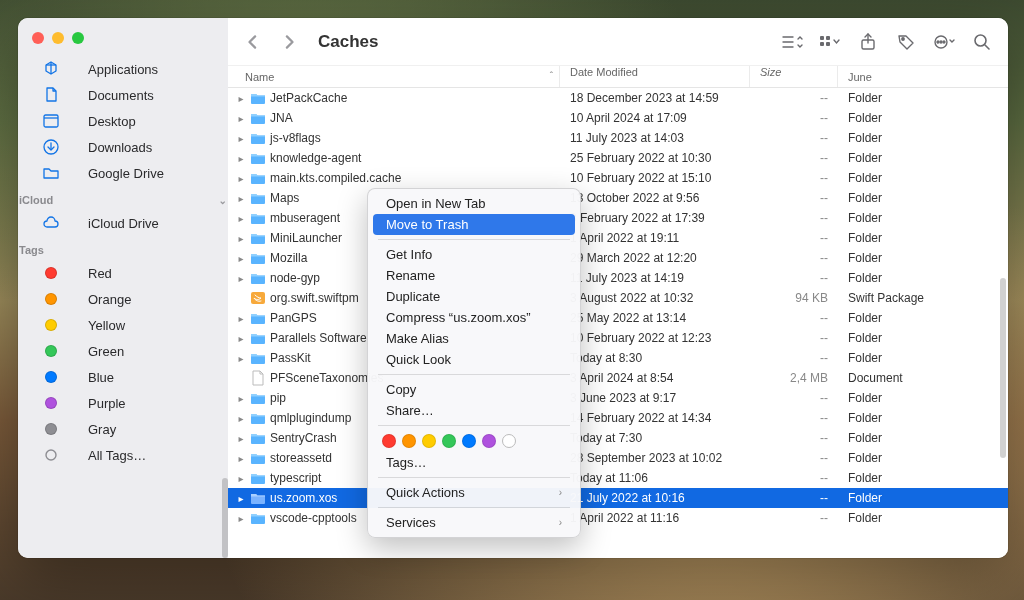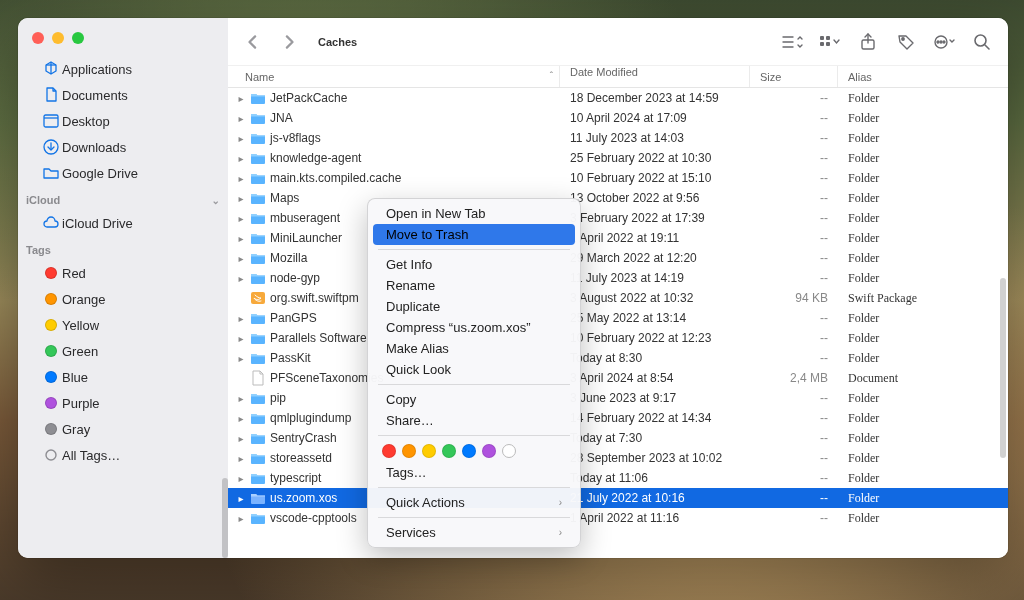--- a/index.html
+++ b/index.html
@@ -36,26 +36,26 @@
     padding-top: 8px;
   }
   .traffic-lights { display: flex; gap: 8px; padding: 6px 14px 12px; }
   .tl { width: 12px; height: 12px; border-radius: 50%; }
   .tl.red { background: #ff5f57; }
   .tl.yellow { background: #febc2e; }
   .tl.green { background: #28c840; }
 
   .side-section-title {
     font-size: 11px; color: #8a8a8e; font-weight: 600;
-    padding: 8px 8px 4px;
+    padding: 8px 1px 4px;
     display: flex; justify-content: space-between; align-items: center;
   }
   .side-list { list-style: none; }
   .side-item {
-    display: flex; align-items: center; gap: 2px;
+    display: flex; align-items: center; gap: 28px;
     padding: 4px 18px;
     font-size: 13px; color: #2a2a2c;
     border-radius: 6px;
     margin: 0 6px;
   }
   .side-item .sicon { width: 18px; height: 18px; display: inline-flex; align-items: center; justify-content: center; color:#1274e6; }
   .side-item.tag .sicon { width:18px; height:18px; display:inline-flex;align-items:center;justify-content:center;}
   .tag-dot { width: 12px; height: 12px; border-radius: 50%; border: 0.5px solid rgba(0,0,0,0.15); }
   .tag-dot.red{background:#ff3b30;} .tag-dot.orange{background:#ff9500;}
   .tag-dot.yellow{background:#ffcc00;} .tag-dot.green{background:#34c759;}
@@ -69,75 +69,75 @@
     position: relative;
   }
   .toolbar {
     height: 48px;
     display: flex; align-items: center;
     padding: 0 14px;
     gap: 14px;
     border-bottom: 1px solid rgba(0,0,0,0.06);
   }
   .nav-arrow { width: 22px; height: 22px; display:inline-flex;align-items:center;justify-content:center; color:#888; font-size:16px;}
-  .win-title { font-size: 11px; font-weight: 600; color: #333; margin-left: 4px; }
+  .win-title { font-size: 17px; font-weight: 600; color: #333; margin-left: 4px; }
   .toolbar-spacer { flex: 1; }
   .tool-icon { color:#6a6a6e; width:24px; height:24px; display:inline-flex; align-items:center; justify-content:center; font-size:15px; }
 
   .columns-header {
     display: flex; align-items: center;
     font-size: 11px; color: #666;
     border-bottom: 1px solid rgba(0,0,0,0.1);
     height: 22px;
   }
   .col-name { flex: 0 0 332px; padding-left: 17px; display:flex; align-items:center; gap:6px; height:100%; border-right:1px solid rgba(0,0,0,0.08); }
   .col-date { flex: 0 0 190px; padding-left: 10px; height:100%; display:flex;align-items:flex-start; border-right:1px solid rgba(0,0,0,0.08);}
-  .col-size { flex: 0 0 88px; padding-left: 10px; height:100%; display:flex;align-items:center; border-right:1px solid rgba(0,0,0,0.08);}
+  .col-size { flex: 0 0 88px; padding-left: 10px; height:100%; display:flex;border-right:1px solid rgba(0,0,0,0.08);font-style:italic;}
   .col-kind { flex: 1; padding-left: 10px; height:100%; display:flex;align-items:center;}
   .sort-ind { margin-left:auto; margin-right:6px; color:#888; font-size:10px;}
 
   .file-list { flex:1; overflow:hidden; position:relative; }
   .row {
     display: flex; align-items: center;
     height: 20px;
     font-size: 12px; color: #333;
   }
   .row.selected { background: #1169e2; color: #fff; }
   .row.selected .cell-size { color: #fff; }
   .cell-name { flex: 0 0 332px; padding-left: 8px; display:flex; align-items:center; gap:4px; overflow:hidden; white-space:nowrap; }
   .disclosure { width:10px; text-align:center; color:#888; font-size:10px; }
   .row.selected .disclosure { color:#fff; }
   .folder-icon, .file-icon { width:16px; height:16px; display:inline-flex; align-items:center; justify-content:center; }
   .cell-date { flex: 0 0 190px; padding-left: 10px; overflow:hidden; white-space:nowrap; }
   .cell-size { flex: 0 0 88px; padding-right: 10px; text-align:right; color:#888; }
-  .cell-kind { flex: 1; padding-left: 10px; font-family: Liberation Serif, serif; }
+  .cell-kind { flex: 1; padding-left: 10px; }
 
   svg.folder-svg { width:16px; height:14px; }
   svg.file-svg { width:14px; height:16px; }
 
   .context-menu {
     position: absolute;
-    left: 367px; top: 198px;
+    left: 367px; top: 188px;
     width: 214px;
     background: rgba(248,248,250,0.97);
     border: 0.5px solid rgba(0,0,0,0.15);
     border-radius: 8px;
     box-shadow: 0 10px 30px rgba(0,0,0,0.25);
     padding: 4px 0;
     font-size: 13px;
     z-index: 50;
   }
   .cm-item {
     padding: 3px 18px;
     display: flex; align-items: center; justify-content: space-between;
     color: #222;
   }
   .cm-item.highlight {
     background: #2f78ea;
-    color: #000000;
+    color: #ffffff;
     border-radius: 4px;
     margin: 0 5px;
     padding: 3px 13px;
   }
   .cm-sep { height:1px; background: rgba(0,0,0,0.12); margin: 4px 10px; }
   .cm-tags-row { padding: 4px 14px; display:flex; gap:6px; }
   .cm-tag-dot { width:14px; height:14px; border-radius:50%; border: 1.5px solid rgba(0,0,0,0.1); }
   .cm-tag-dot.red{background:#ff3b30;}.cm-tag-dot.orange{background:#ff9500;}
   .cm-tag-dot.yellow{background:#ffcc00;}.cm-tag-dot.green{background:#34c759;}
   .cm-tag-dot.blue{background:#007aff;}.cm-tag-dot.purple{background:#af52de;}
@@ -361,21 +361,21 @@
         <span>Name</span>
         <span class="sort-ind">ˆ</span>
       </div>
       <div class="col-date">
         <span>Date Modified</span>
       </div>
       <div class="col-size">
         <span>Size</span>
       </div>
       <div class="col-kind">
-        <span>Alias</span>
+        <span>June</span>
       </div>
     </div>
 
     <div class="file-list" id="file-list">
       <div class="scrollbar-hint"></div>
     <div class="row">
           <div class="cell-name">
             <span class="disclosure">▸</span>
             <span class="folder-icon">
               <svg class="folder-svg" viewBox="0 0 16 14">

